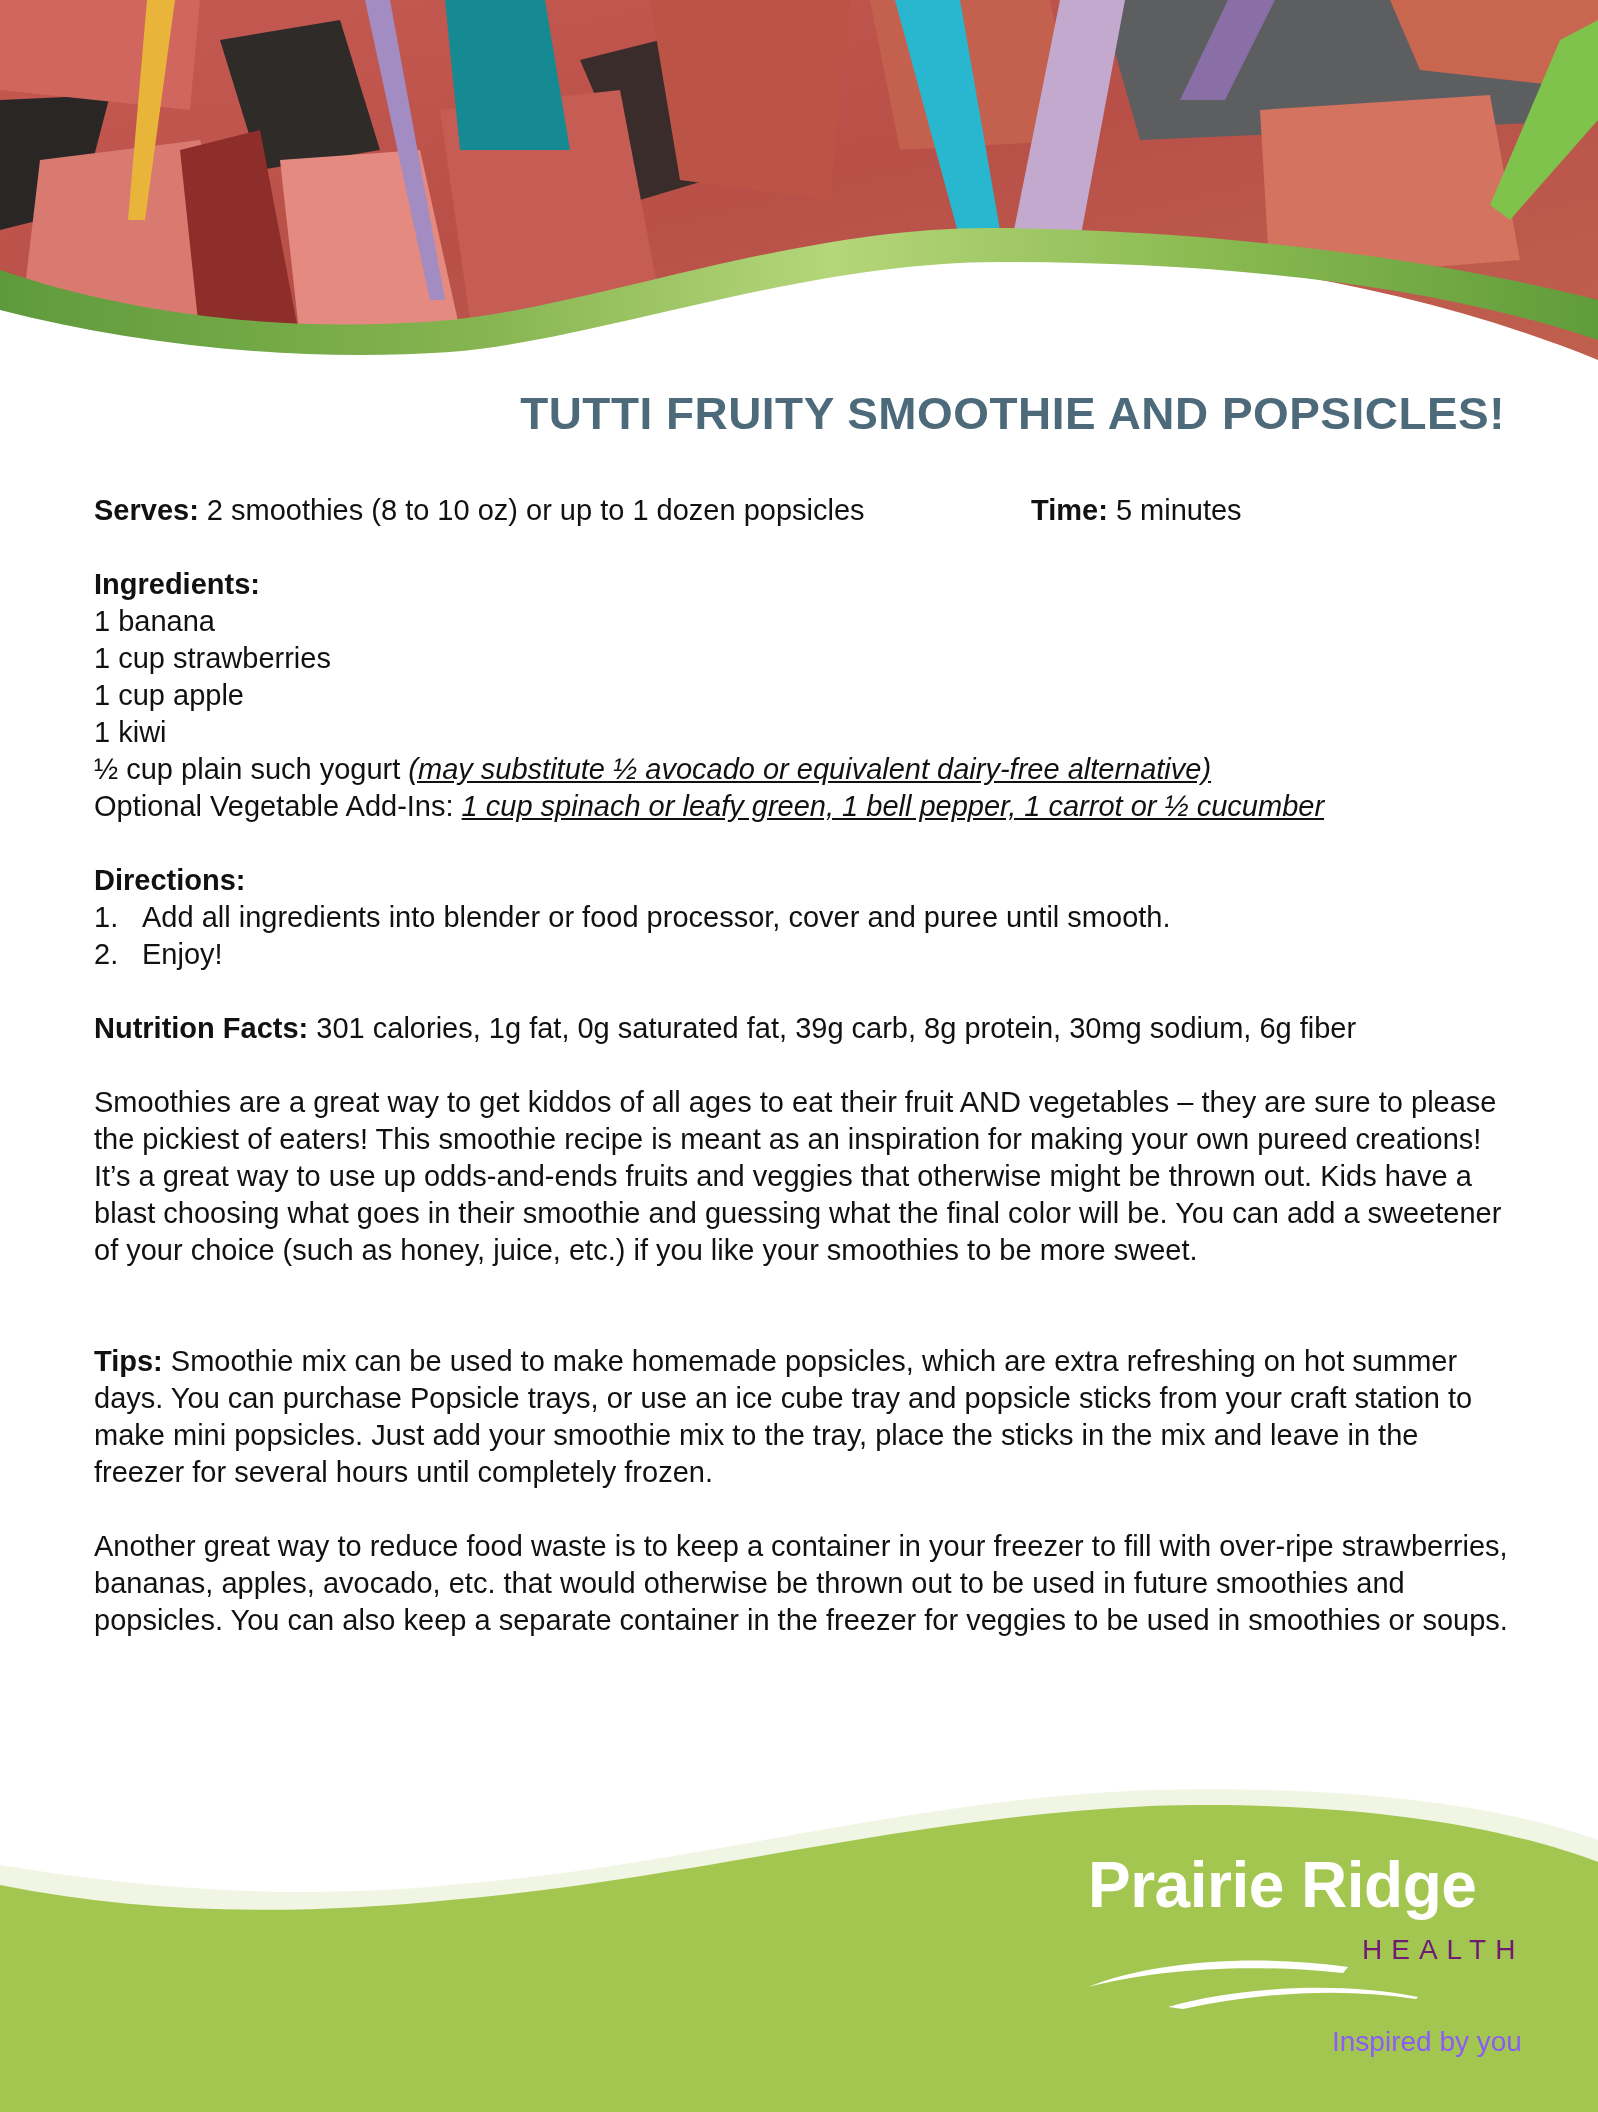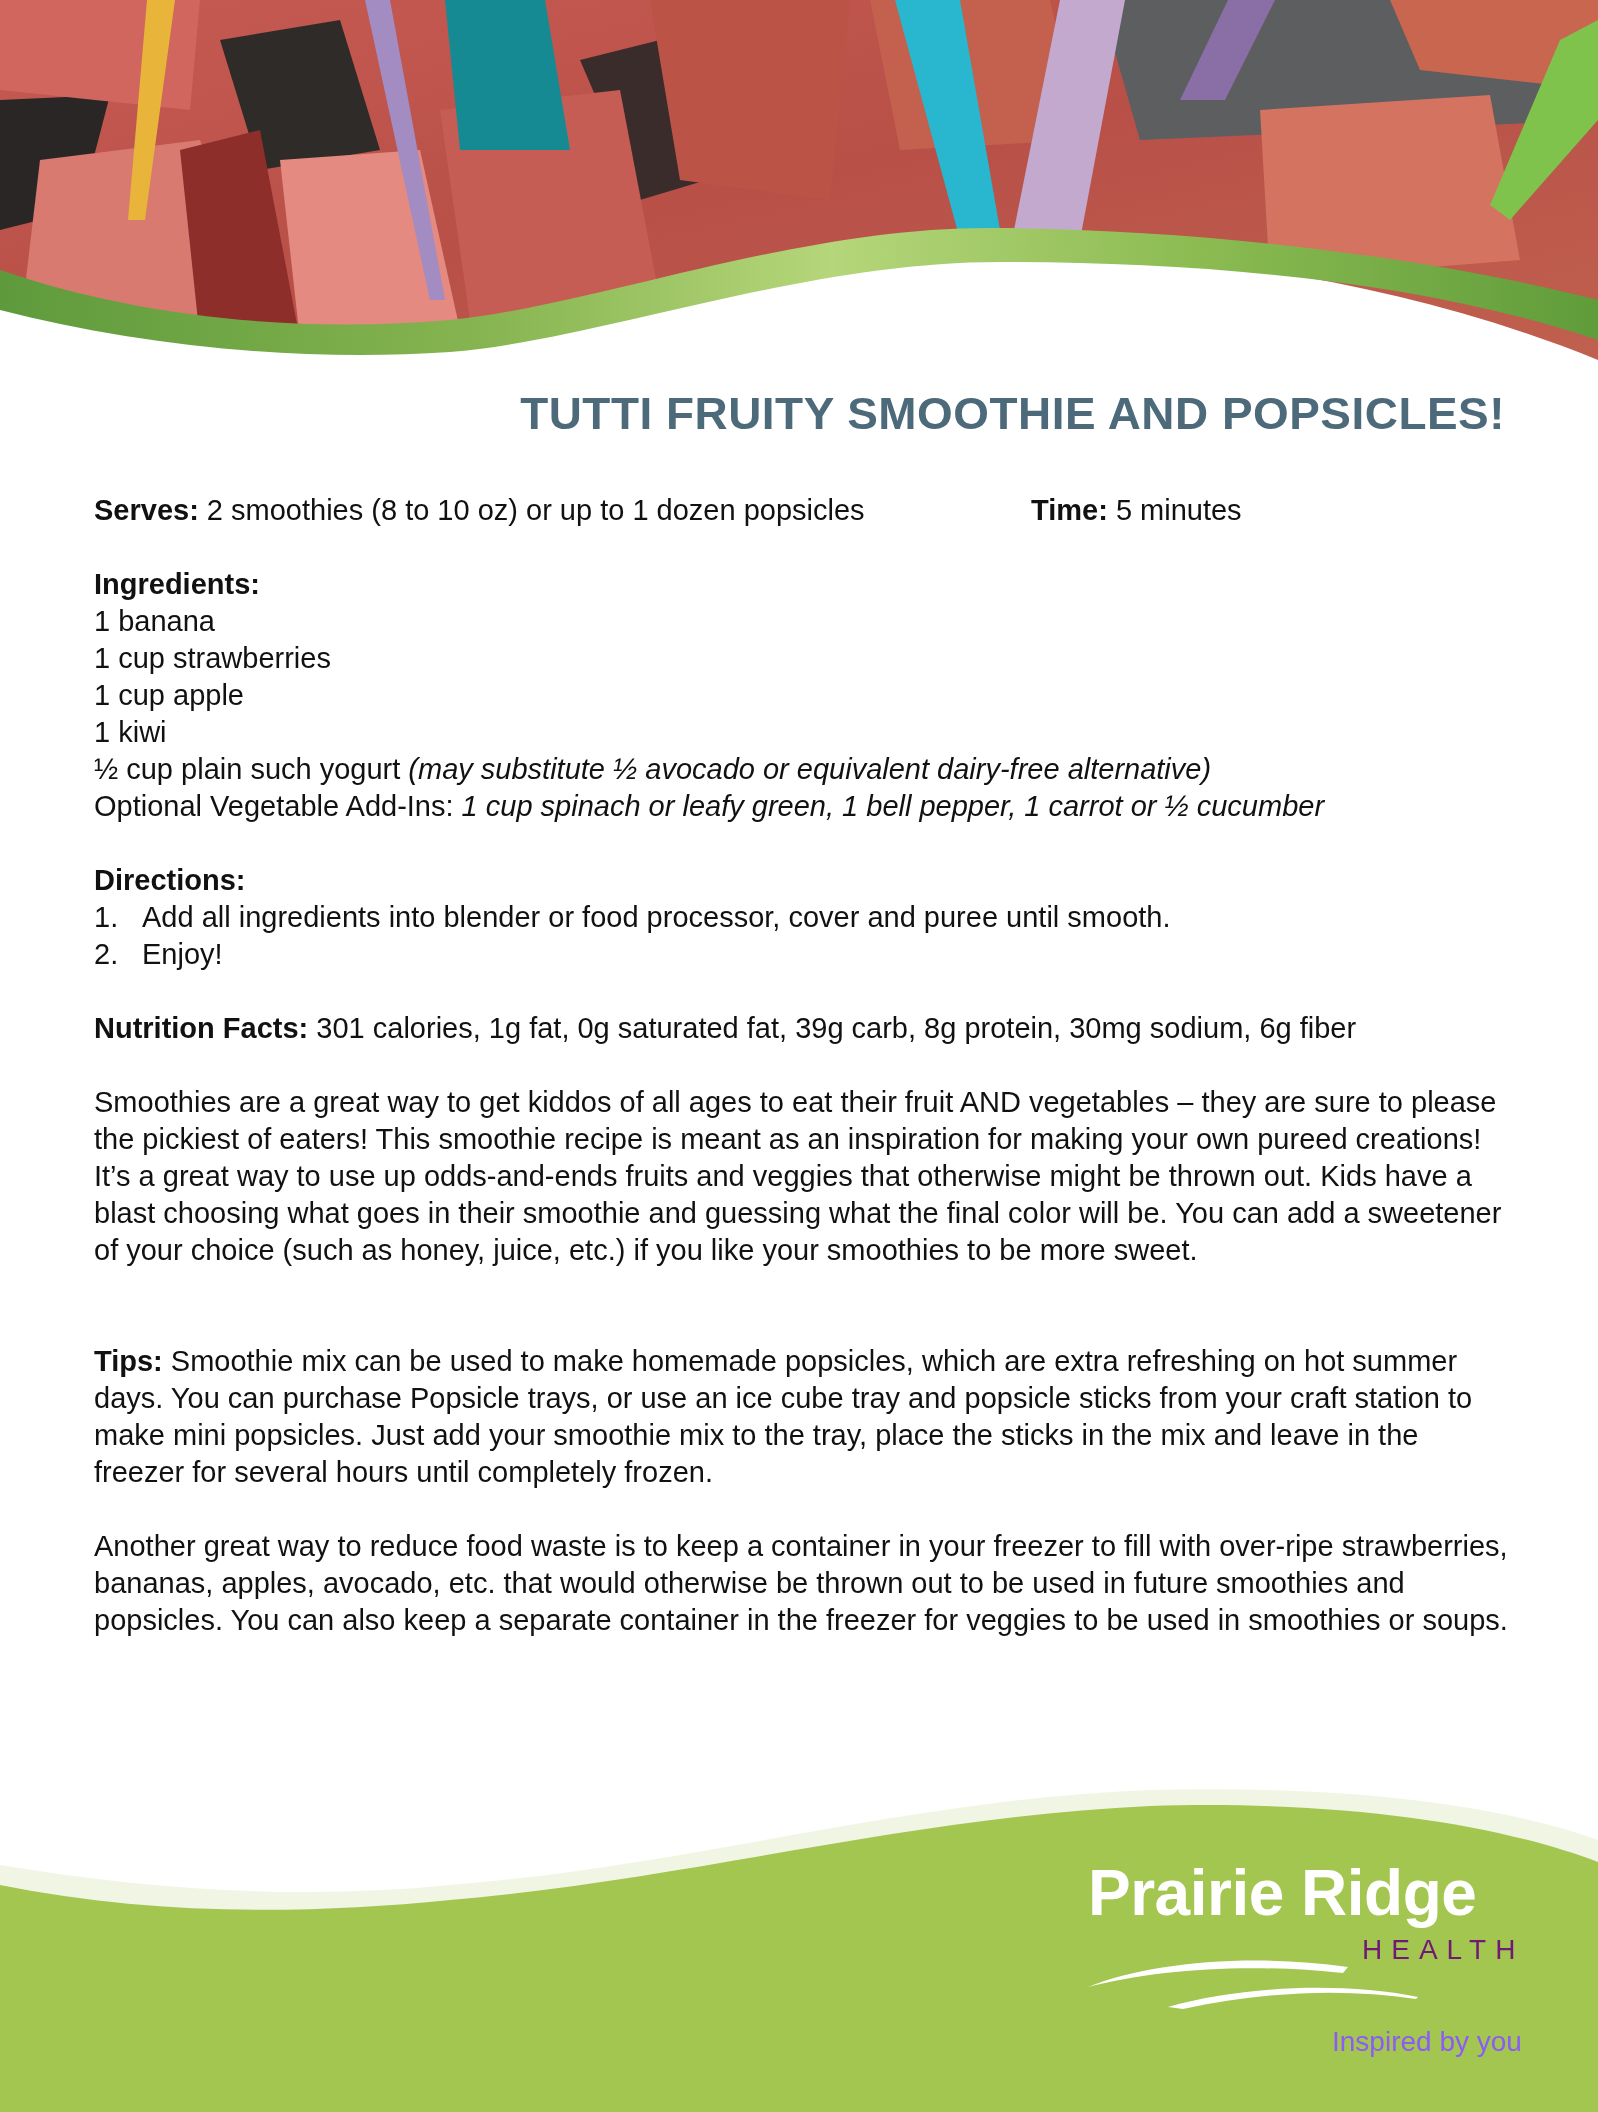--- a/index.html
+++ b/index.html
@@ -20,34 +20,34 @@
     font-weight: bold; font-size: 45px; letter-spacing: 0.5px;
     color: #4d6a7b;
     transform: scaleX(1.02); transform-origin: right center;
   }
   .content {
     position: absolute; left: 94px; top: 492px; width: 1420px;
     font-size: 29px; line-height: 37px;
   }
   .line { white-space: nowrap; }
   .b { font-weight: bold; }
-  .i { font-style: italic; }
+  .i { font-style: italic; text-decoration: underline; }
   .gap1 { height: 37px; }
   .serves-row { position: relative; height: 37px; }
   .time { position: absolute; left: 937px; top: 0; }
   .dir-num { display: inline-block; width: 48px; }
   .para { white-space: normal; }
   .footer {
     position: absolute; left: 0; top: 1780px; width: 1598px; height: 332px;
   }
   .footer svg { display: block; }
   .logo-main {
     position: absolute; left: 1088px; top: 1848px;
     font-family: "Liberation Sans", sans-serif;
-    font-size: 64px; font-weight: bold; color: #ffffff; letter-spacing: -0.5px; margin-top: 8px;
+    font-size: 64px; font-weight: bold; color: #ffffff; letter-spacing: -0.5px;
   }
   .logo-health {
     position: absolute; left: 1362px; top: 1934px;
     font-size: 28px; letter-spacing: 9px; color: #701a75;
   }
   .logo-swoosh { position: absolute; left: 1088px; top: 1945px; }
   .logo-tagline {
     position: absolute; left: 1332px; top: 2026px;
     font-size: 28px; color: #8b5cf6;
   }

